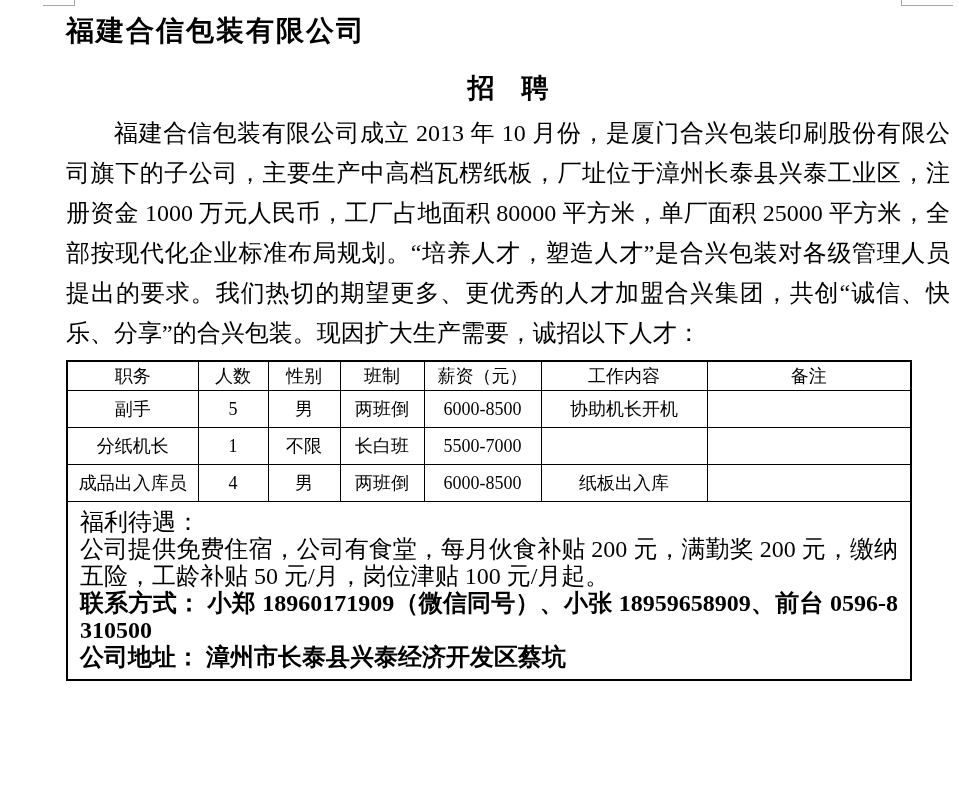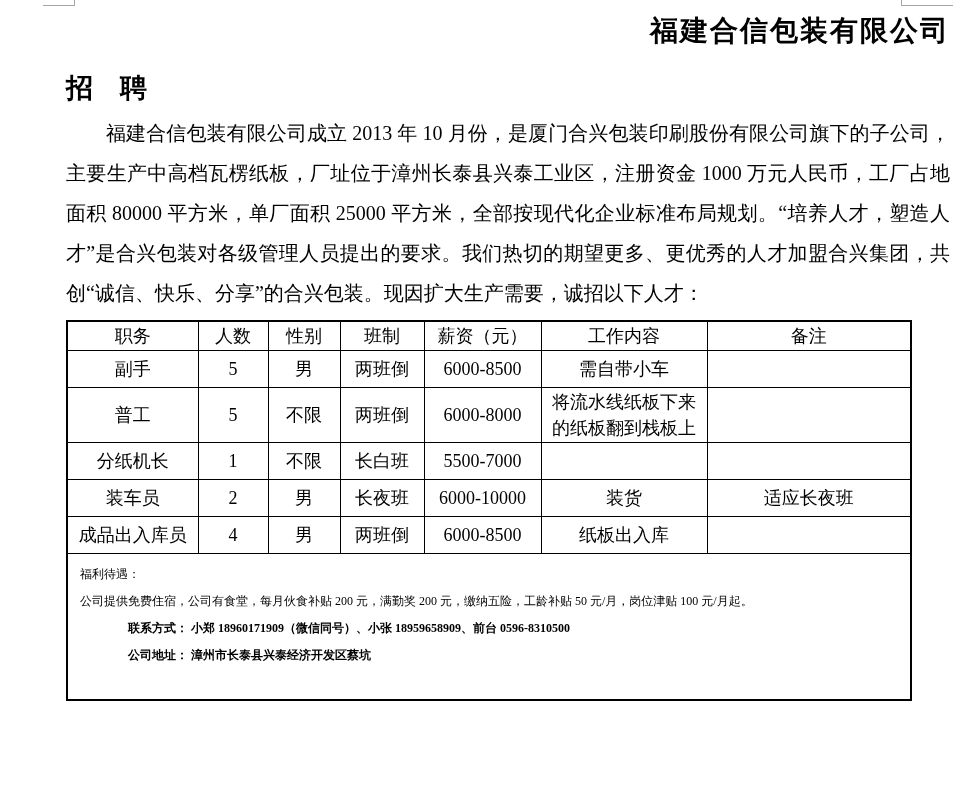--- a/index.html
+++ b/index.html
@@ -33,33 +33,34 @@
     border-bottom: 1px solid #a6a6a6;
     border-left: 1px solid #a6a6a6;
   }
   .content {
     padding: 14px 9px 0 66px;
     width: 884px;
   }
   .doc-title {
     font-size: 28px;
     font-weight: bold;
-    text-align: right;
+    text-align: left;
     line-height: 34px;
     margin: 0;
     letter-spacing: 2px;
   }
   .doc-subtitle {
     font-size: 27px;
     font-weight: bold;
+    text-align: center;
     line-height: 32px;
     margin: 24px 0 0 0;
   }
   .intro {
-    font-size: 20px;
+    font-size: 24px;
     line-height: 40px;
     text-align: justify;
     text-indent: 2em;
     margin: 9px 0 0 0;
   }
   table.jobs {
     border-collapse: collapse;
     table-layout: fixed;
     width: 844px;
     margin-top: 7px;
@@ -79,25 +80,25 @@
   table.jobs thead th { height: 26px; }
   table.jobs tbody td { height: 34px; }
   td.table-footer-cell {
     text-align: left !important;
     vertical-align: top !important;
     padding: 7px 12px 8px 12px !important;
     height: 130px !important;
   }
   .table-footer-cell p {
     margin: 0;
-    font-size: 12px;
+    font-size: 24px;
     line-height: 27px;
     text-align: justify;
   }
-  .table-footer-cell p.bold { font-weight: bold; margin-left: 48px; }
+  .table-footer-cell p.bold { font-weight: bold; }
 </style>
 </head>
 <body>
 
 <div class="corner-mark left"></div>
 <div class="corner-mark right"></div>
 
 <div class="content">
   <h1 class="doc-title">福建合信包装有限公司</h1>
   <h2 class="doc-subtitle">招　聘</h2>
@@ -124,49 +125,31 @@
           <th>备注</th>
         </tr>
     </thead>
     <tbody>
         <tr>
           <td>副手</td>
           <td>5</td>
           <td>男</td>
           <td>两班倒</td>
           <td>6000-8500</td>
-          <td>需自带小车</td>
-          <td></td>
-        </tr>
-        <tr>
-          <td>普工</td>
-          <td>5</td>
-          <td>不限</td>
-          <td>两班倒</td>
-          <td>6000-8000</td>
-          <td>将流水线纸板下来的纸板翻到栈板上</td>
+          <td>协助机长开机</td>
           <td></td>
         </tr>
         <tr>
           <td>分纸机长</td>
           <td>1</td>
           <td>不限</td>
           <td>长白班</td>
           <td>5500-7000</td>
           <td></td>
           <td></td>
-        </tr>
-        <tr>
-          <td>装车员</td>
-          <td>2</td>
-          <td>男</td>
-          <td>长夜班</td>
-          <td>6000-10000</td>
-          <td>装货</td>
-          <td>适应长夜班</td>
         </tr>
         <tr>
           <td>成品出入库员</td>
           <td>4</td>
           <td>男</td>
           <td>两班倒</td>
           <td>6000-8500</td>
           <td>纸板出入库</td>
           <td></td>
         </tr>

